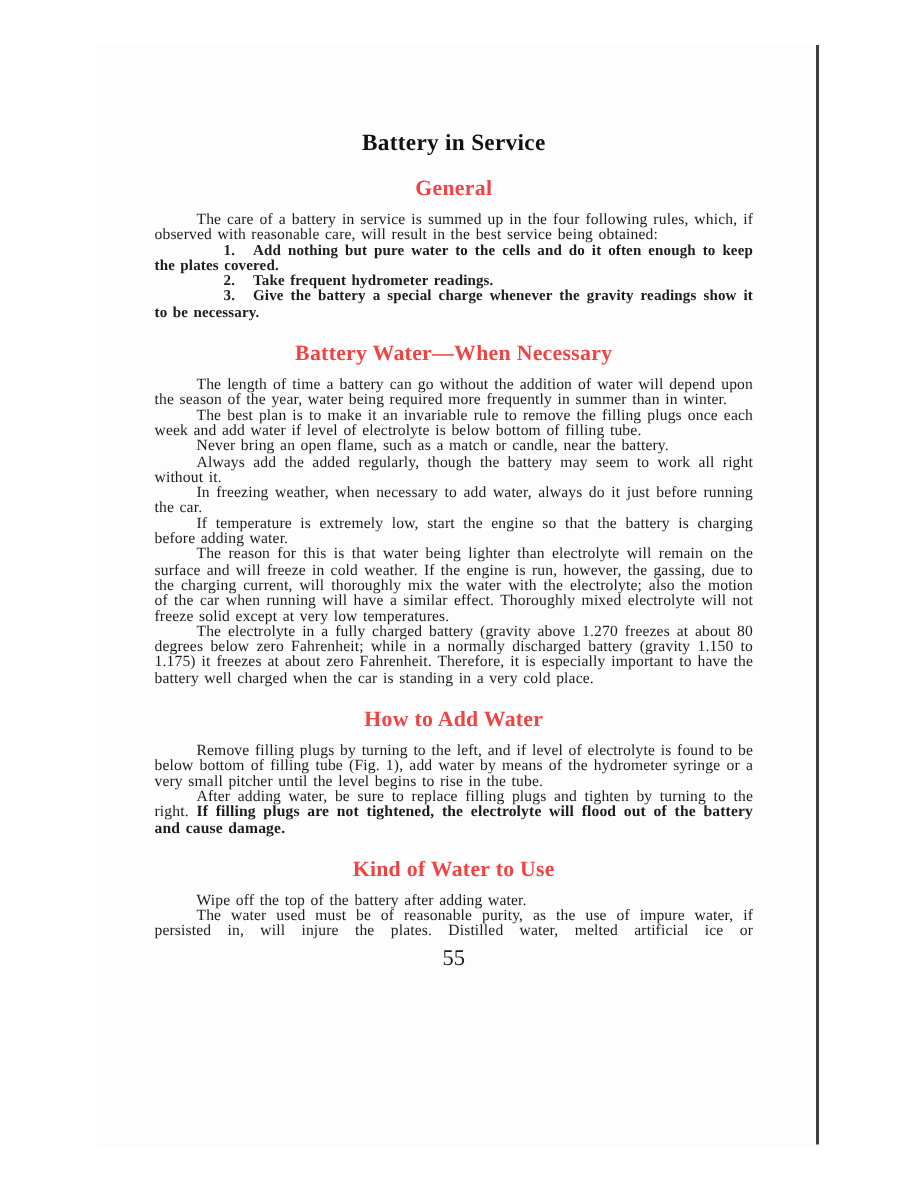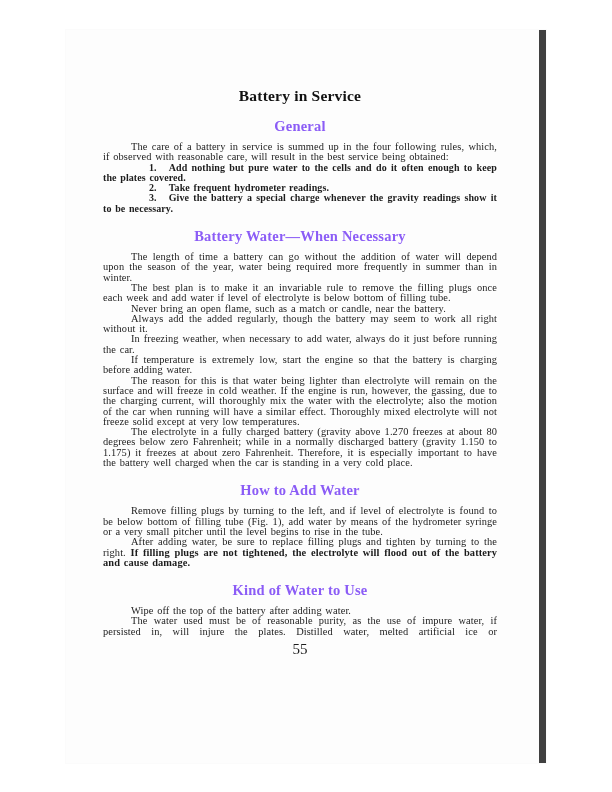--- a/index.html
+++ b/index.html
@@ -12,21 +12,21 @@
     font-family: "Liberation Serif", "DejaVu Serif", serif;
     color: #1c1c1c;
   }
   .page {
     position: absolute;
     left: 66px;
     top: 30px;
     width: 480px;
     height: 733px;
     background: #fdfdfd;
-    border-right: 7px solid #404040;
+    border-right: 2px solid #404040;
     box-shadow: 0 0 0 1px rgba(0,0,0,0.015);
     box-sizing: border-box;
   }
   .content {
     padding: 57px 42px 0 37px;
   }
   h1.doc-title {
     margin: 0 0 10px 0;
     font-size: 15.5px;
     line-height: 17px;
@@ -34,21 +34,21 @@
     text-align: center;
     color: #111;
     letter-spacing: 0.2px;
   }
   h2.section-heading {
     margin: 15px 0 8px 0;
     font-size: 14.5px;
     line-height: 15px;
     font-weight: bold;
     text-align: center;
-    color: #8b5cf6;
+    color: #ef4444;
     letter-spacing: 0.2px;
   }
   p.body-par {
     margin: 0;
     font-size: 10.4px;
     line-height: 10.3px;
     text-align: justify;
     word-spacing: 1px;
     letter-spacing: 0.1px;
   }

